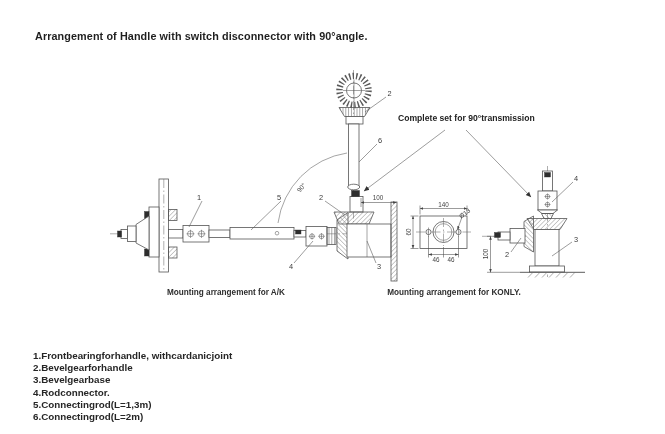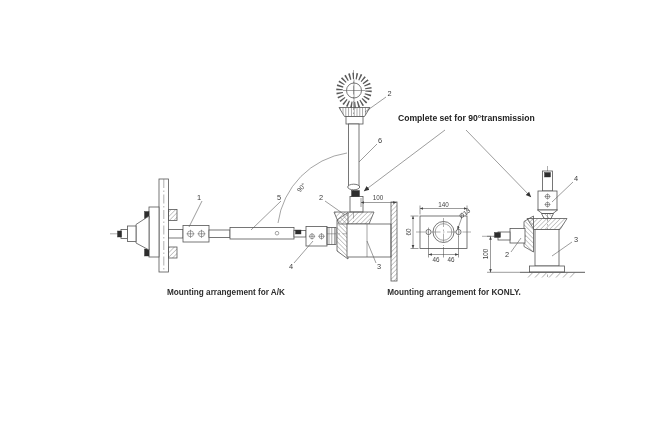--- a/index.html
+++ b/index.html
@@ -30,20 +30,21 @@
   .hB{fill:url(#dh2);stroke:#555;stroke-width:0.8;}
   .hV{fill:url(#vh);stroke:#555;stroke-width:0.8;}
   .dimln{fill:none;stroke:#4a4a4a;stroke-width:0.55;}
   .leader{fill:none;stroke:#5a5a5a;stroke-width:0.6;}
 </style>
 </head>
 <body>
 
 <div class="page">
 
+  <div class="doc-title">Arrangement of Handle with switch disconnector with 90°angle.</div>
 
   <svg width="665" height="434" viewBox="0 0 665 434">
     <defs>
       <pattern id="dh" width="3.2" height="3.2" patternUnits="userSpaceOnUse" patternTransform="rotate(45)">
         <line x1="0" y1="0" x2="0" y2="3.2" stroke="#6a6a6a" stroke-width="0.7"></line>
       </pattern>
       <pattern id="dh2" width="3.2" height="3.2" patternUnits="userSpaceOnUse" patternTransform="rotate(-45)">
         <line x1="0" y1="0" x2="0" y2="3.2" stroke="#6a6a6a" stroke-width="0.7"></line>
       </pattern>
       <pattern id="vh" width="2.8" height="8" patternUnits="userSpaceOnUse">
@@ -240,14 +241,22 @@
     <text class="dim" x="303" y="189" text-anchor="middle" transform="rotate(-50 303 189)">90°</text>
     <text class="dim" x="378" y="200" text-anchor="middle">100</text>
     <text class="dim" x="443.5" y="206.5" text-anchor="middle">140</text>
     <text class="dim" x="410.8" y="232" text-anchor="middle" transform="rotate(-90 410.8 232)">60</text>
     <text class="dim" x="436" y="261.5" text-anchor="middle">46</text>
     <text class="dim" x="451" y="261.5" text-anchor="middle">46</text>
     <text class="dim" x="466" y="215" text-anchor="middle" transform="rotate(-38 466 215)">Ø13</text>
     <text class="dim" x="487.5" y="254" text-anchor="middle" transform="rotate(-90 487.5 254)">100</text>
   </svg>
 
+  <div class="legend">
+    <div>1.Frontbearingforhandle, withcardanicjoint</div>
+    <div>2.Bevelgearforhandle</div>
+    <div>3.Bevelgearbase</div>
+    <div>4.Rodconnector.</div>
+    <div>5.Connectingrod(L=1,3m)</div>
+    <div>6.Connectingrod(L=2m)</div>
+  </div>
 
 </div>
 
 </body></html>

